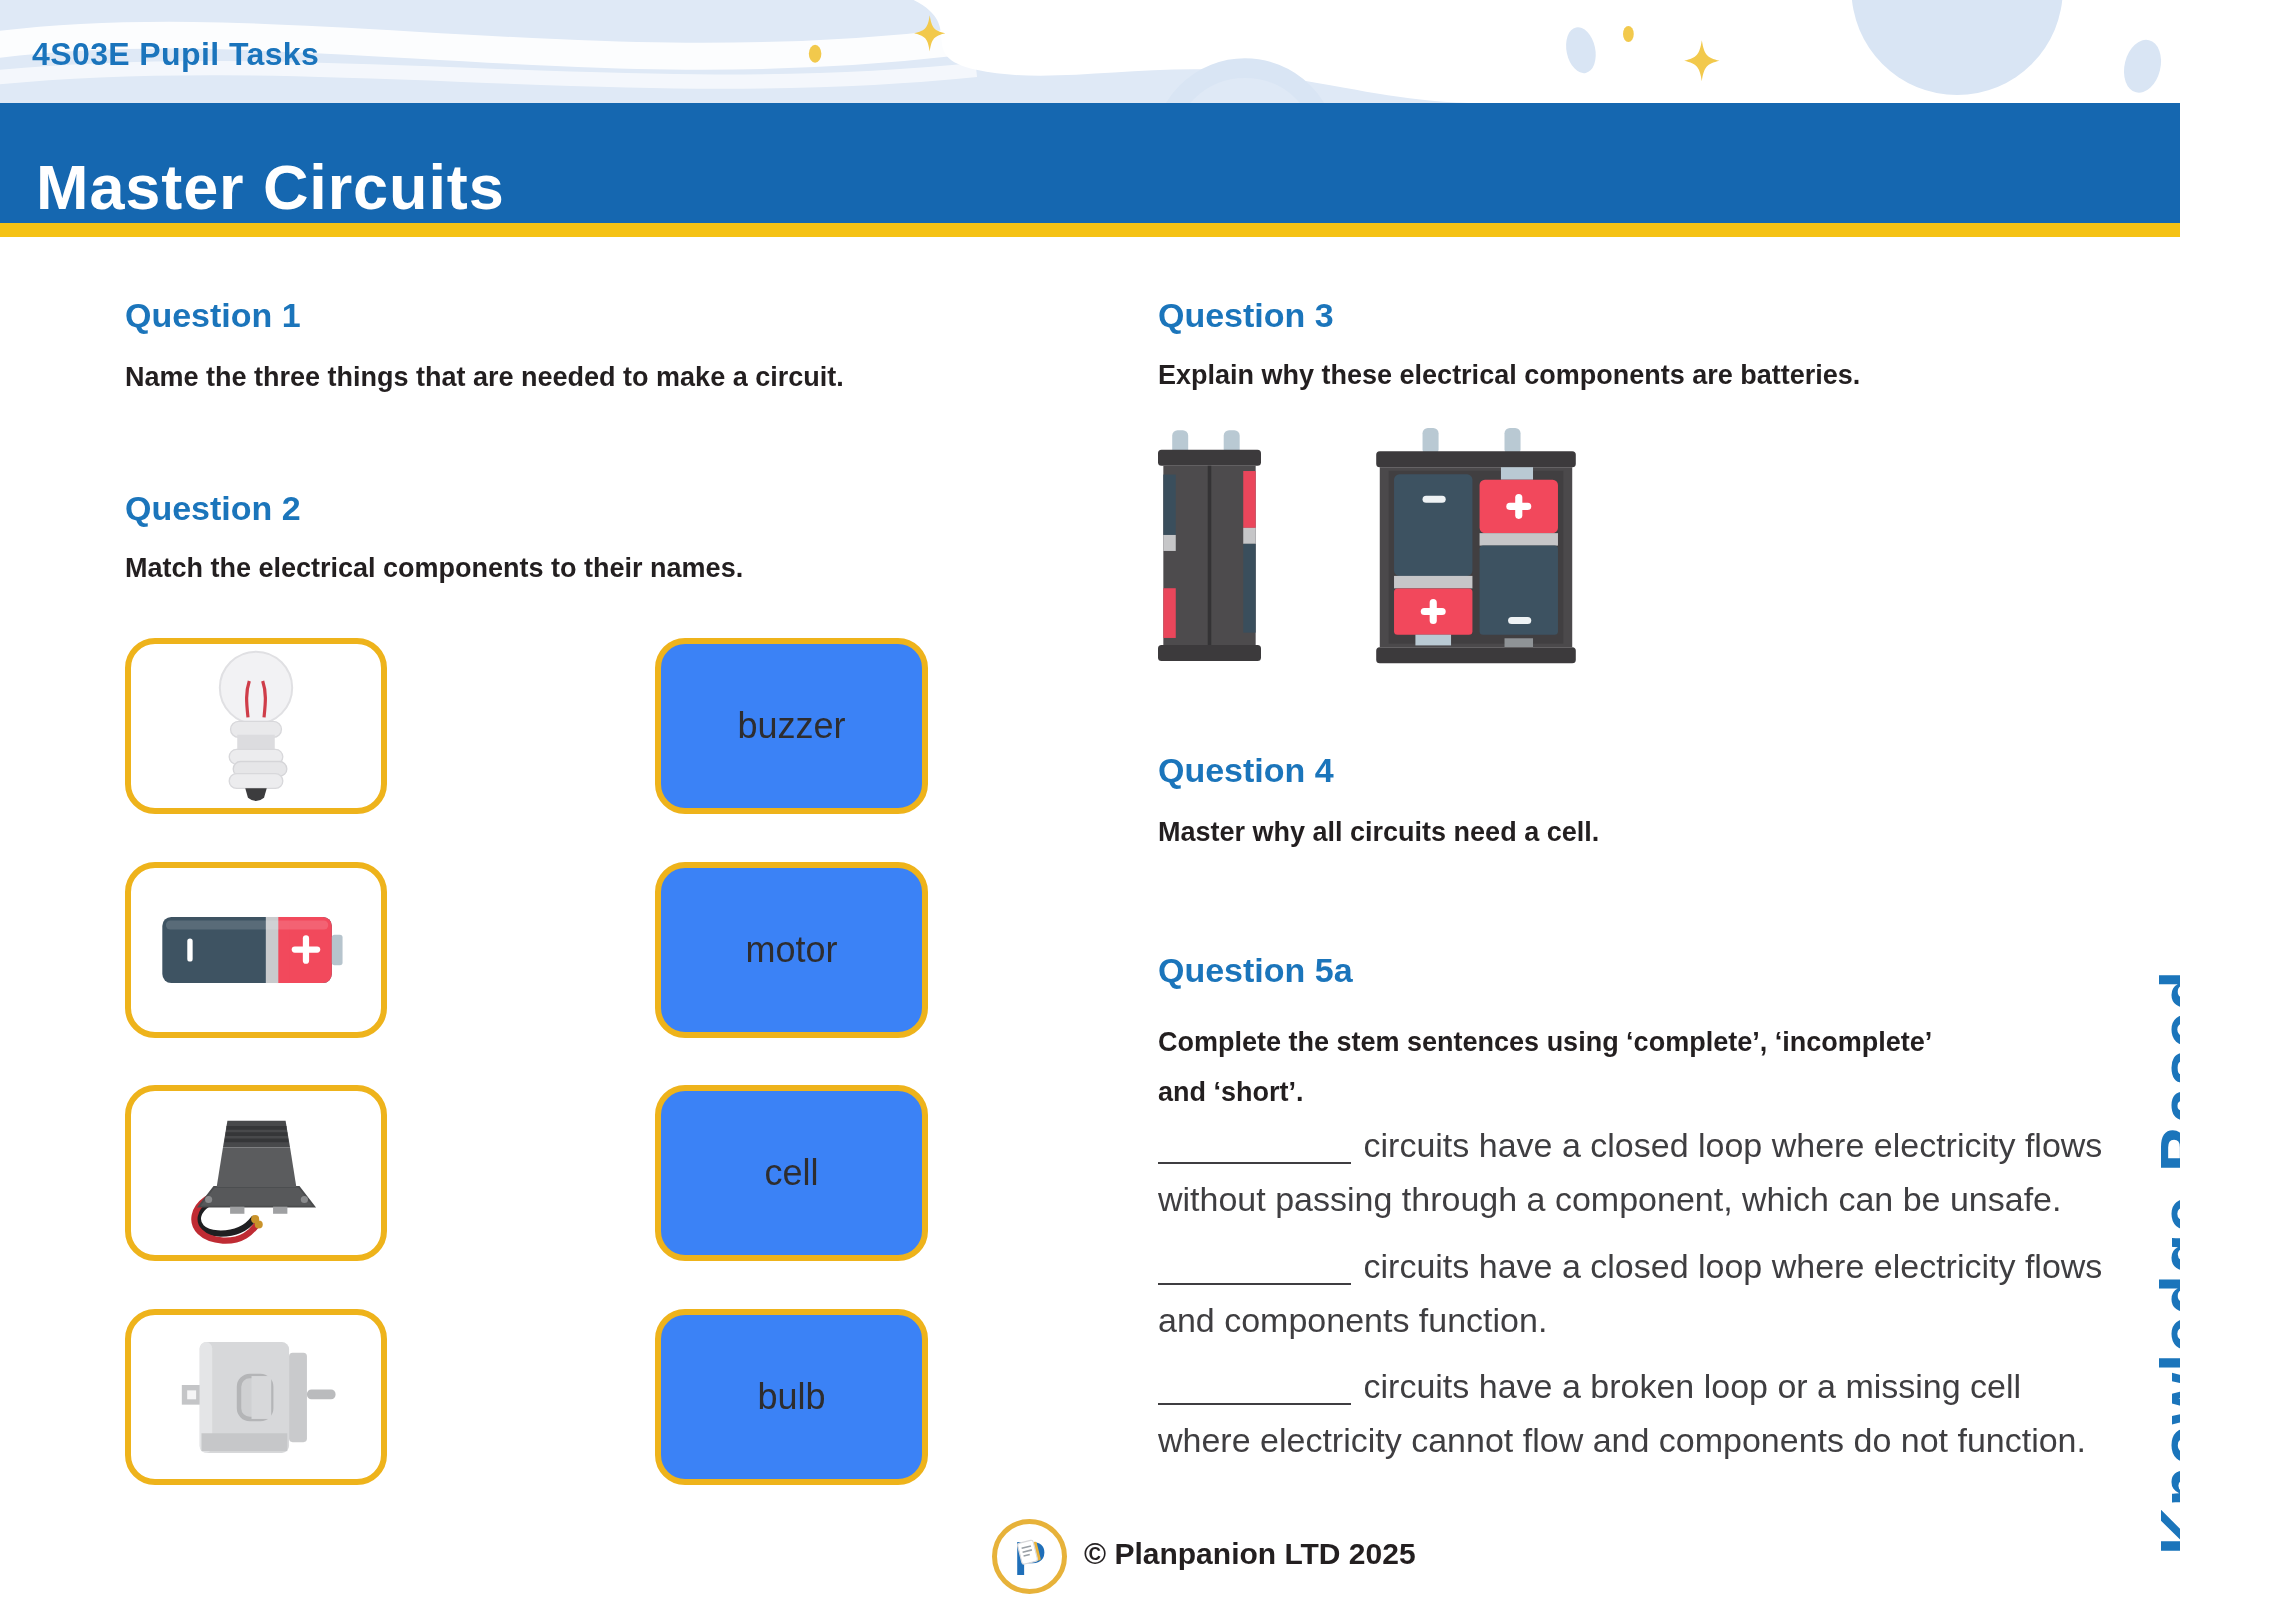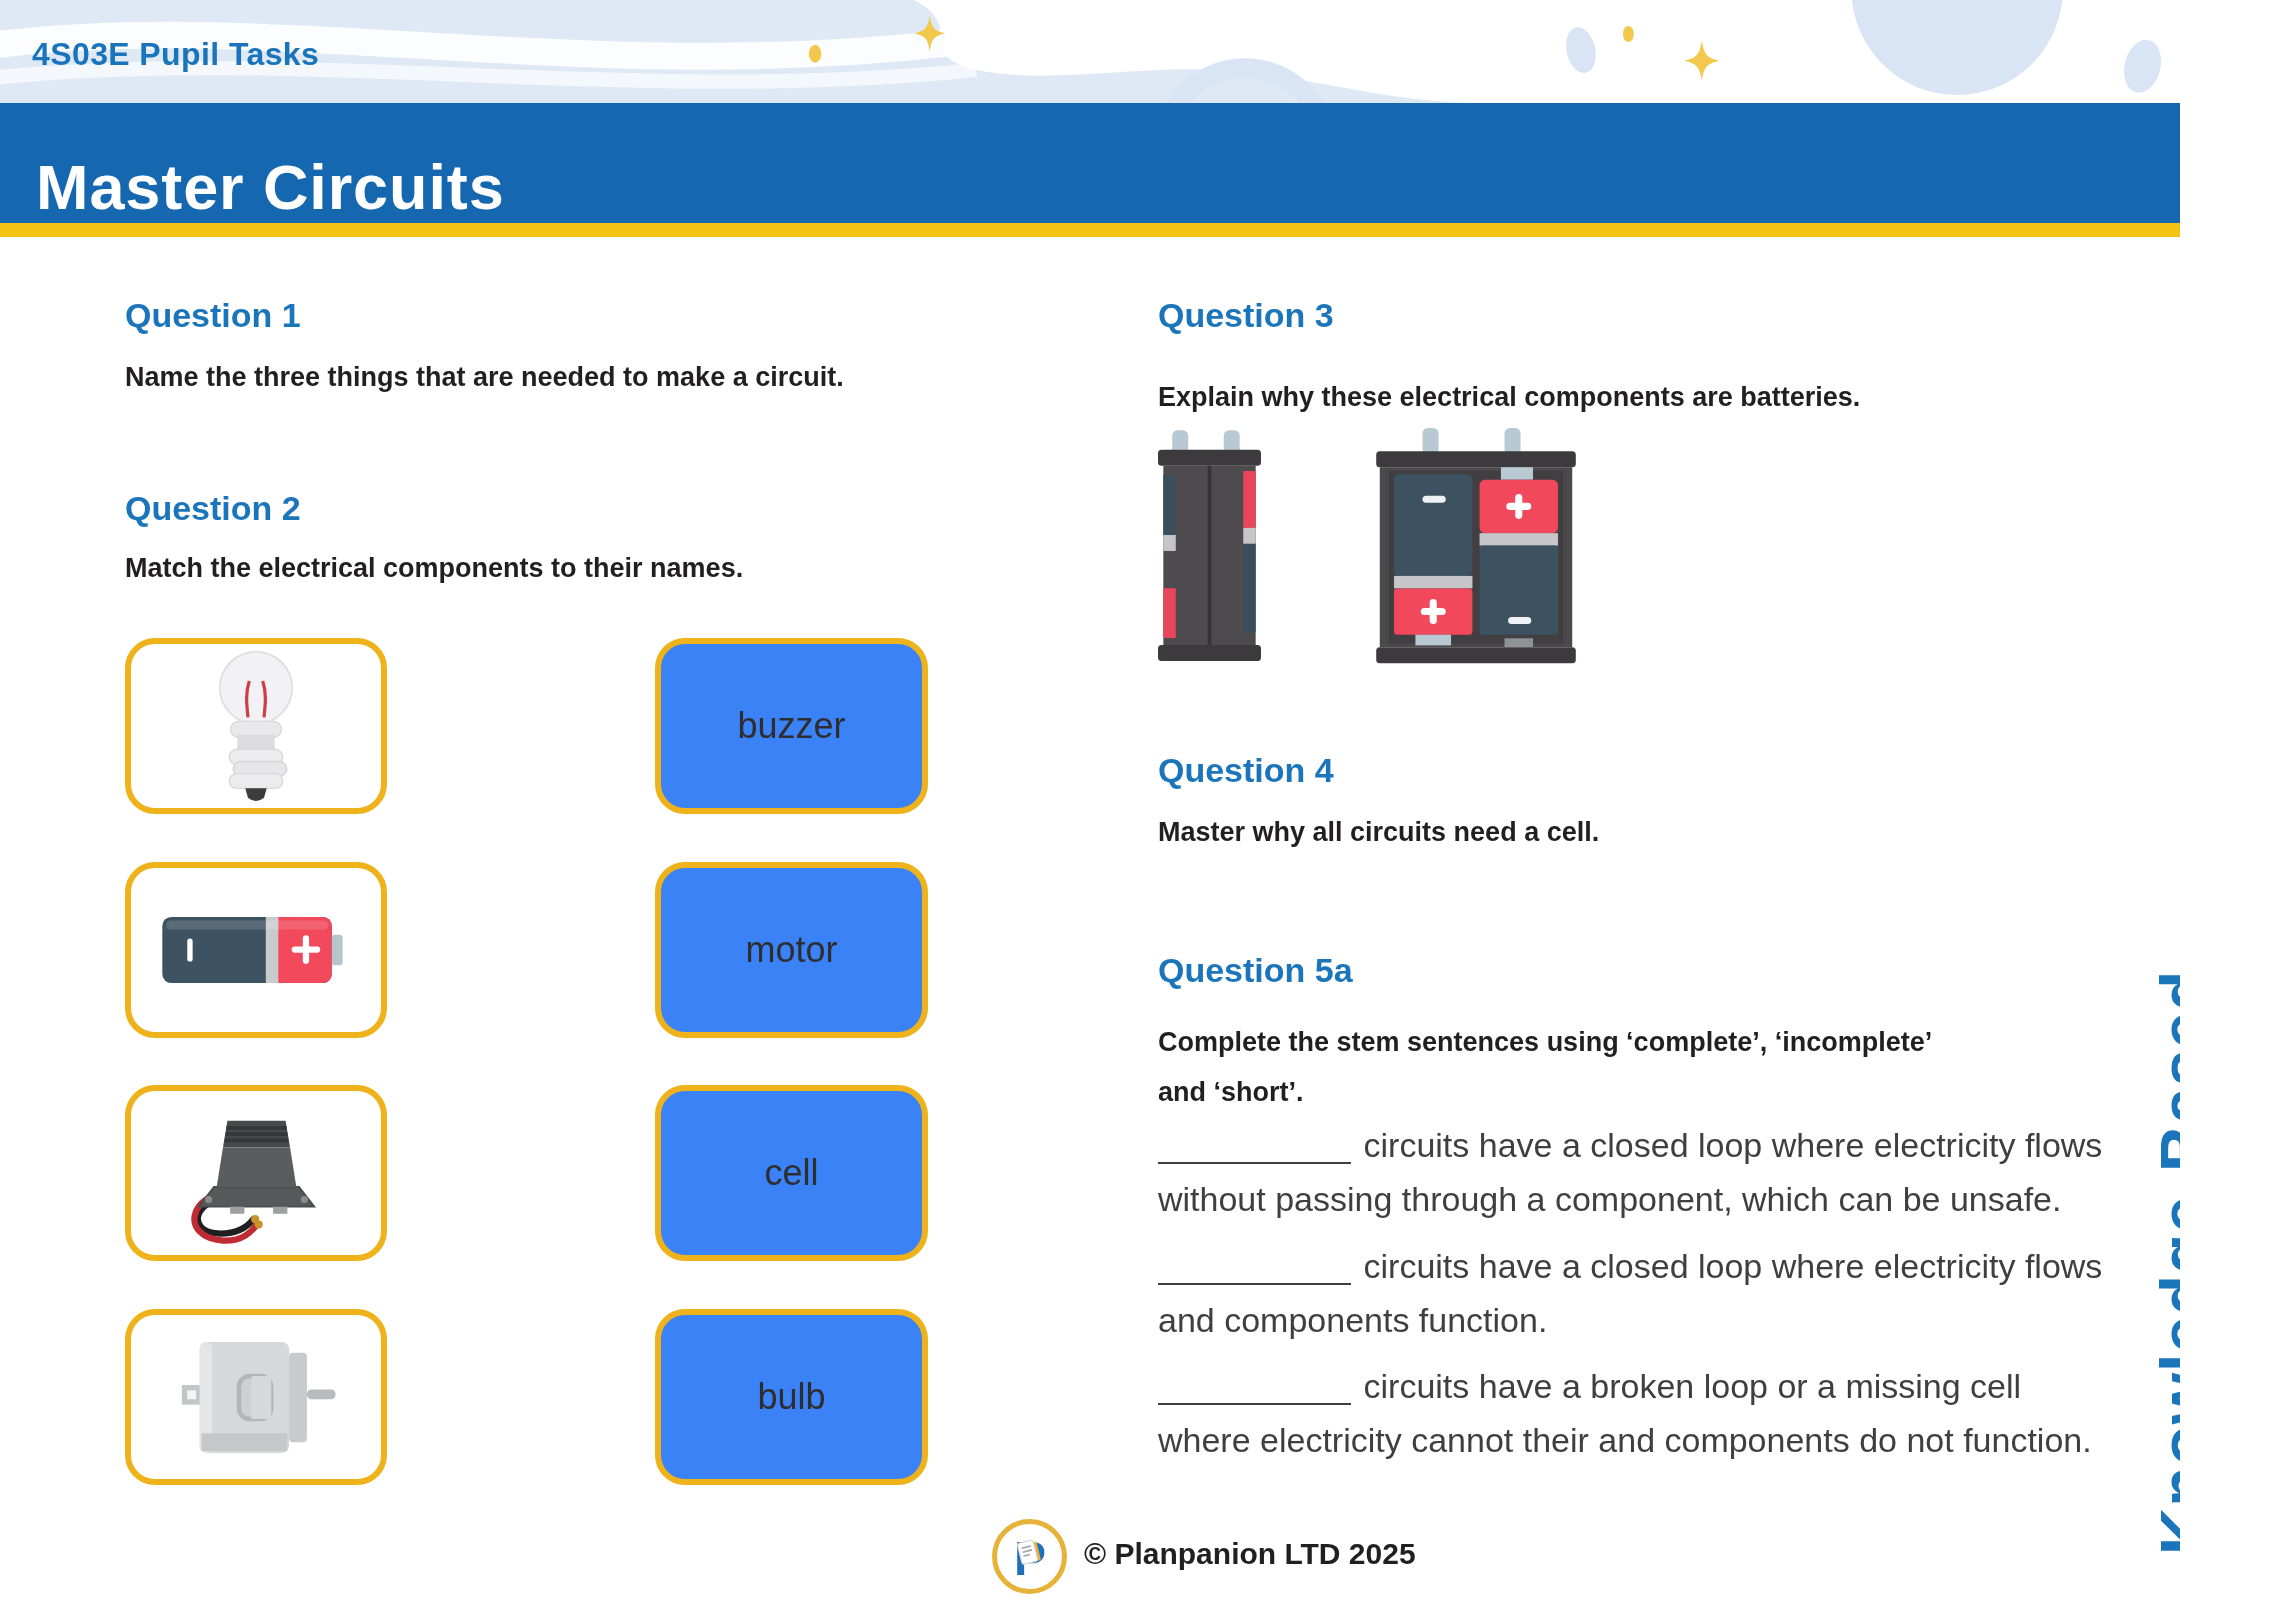--- a/index.html
+++ b/index.html
@@ -165,21 +165,21 @@
         <rect x="86" y="56" width="36" height="48" rx="12" fill="#cfd0d2" stroke="#b4b5b7" stroke-width="5"></rect>
         <rect x="100" y="56" width="22" height="48" fill="#d7d8da"></rect>
       </svg>
     </div>
     <div class="label-box">
       <span>bulb</span>
     </div>
   </div>
 
   <div class="qhead" style="left:1158px;top:296px;">Question 3</div>
-  <div class="qprompt" style="left:1158px;top:382px;">Explain why these electrical components are batteries.</div>
+  <div class="qprompt" style="left:1158px;top:360px;">Explain why these electrical components are batteries.</div>
 
   <div class="batteries">
     <svg width="103" height="237" viewBox="0 0 58 133">
       <rect x="8" y="1" width="9" height="14" rx="3" fill="#b9c9d3"></rect>
       <rect x="37" y="1" width="9" height="14" rx="3" fill="#b9c9d3"></rect>
       <rect x="0" y="12" width="58" height="9" rx="2" fill="#3c3a3c"></rect>
       <rect x="3" y="21" width="52" height="101" fill="#4d4b4d"></rect>
       <rect x="3" y="26" width="7" height="34" fill="#3a4e5c"></rect>
       <rect x="3" y="60" width="7" height="9" fill="#c6c6c8"></rect>
       <rect x="3" y="90" width="7" height="28" fill="#ea465b"></rect>
@@ -227,21 +227,21 @@
     <p>
       <span class="blank"></span><span>circuits have a closed loop where electricity flows</span><br>
       <span>without passing through a component, which can be unsafe.</span>
     </p>
     <p>
       <span class="blank"></span><span>circuits have a closed loop where electricity flows</span><br>
       <span>and components function.</span>
     </p>
     <p>
       <span class="blank"></span><span>circuits have a broken loop or a missing cell</span><br>
-      <span>where electricity cannot their and components do not function.</span>
+      <span>where electricity cannot flow and components do not function.</span>
     </p>
   </div>
 
   <div class="vlabel">Knowledge-Based</div>
 
   <div class="logo">
     <svg width="56" height="56" viewBox="0 0 70 70">
       <text x="35" y="57" font-size="60" font-weight="bold" fill="#1f6fb9" text-anchor="middle" font-family="Liberation Sans, sans-serif">P</text>
       <g transform="rotate(-14 34 29)">
         <rect x="36" y="18" width="10" height="24" rx="2" fill="#e7b23a"></rect>

